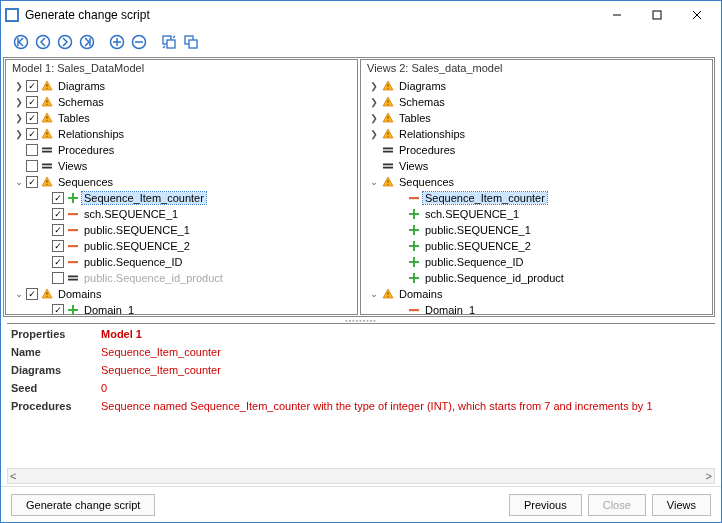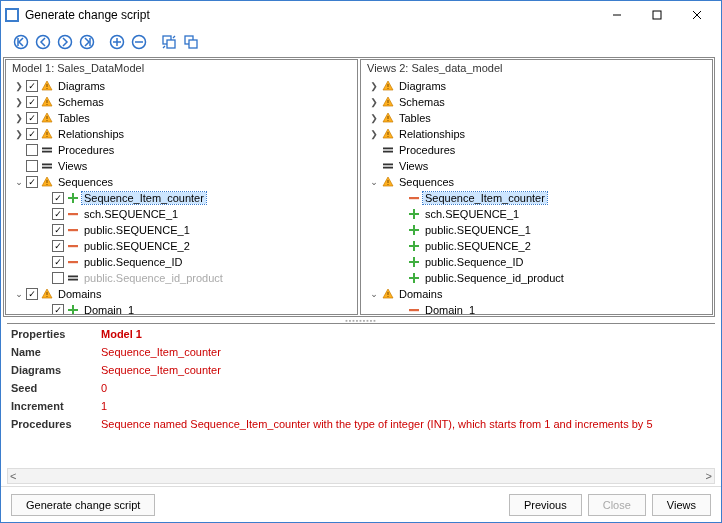--- a/index.html
+++ b/index.html
@@ -503,26 +503,22 @@
       </div>
       <div class="prow">
         <div class="pk">Diagrams</div>
         <div class="pv">Sequence_Item_counter</div>
       </div>
       <div class="prow">
         <div class="pk">Seed</div>
         <div class="pv">0</div>
       </div>
       <div class="prow">
-        <div class="pk">Increment</div>
-        <div class="pv">1</div>
-      </div>
-      <div class="prow">
         <div class="pk">Procedures</div>
-        <div class="pv">Sequence named Sequence_Item_counter with the type of integer (INT), which starts from 1 and increments by 5</div>
+        <div class="pv">Sequence named Sequence_Item_counter with the type of integer (INT), which starts from 7 and increments by 1</div>
       </div>
     </div>
 </div>
 
 <div class="hscroll">
   <span>&lt;</span>
   <span>&gt;</span>
 </div>
 
 <div class="footer">

